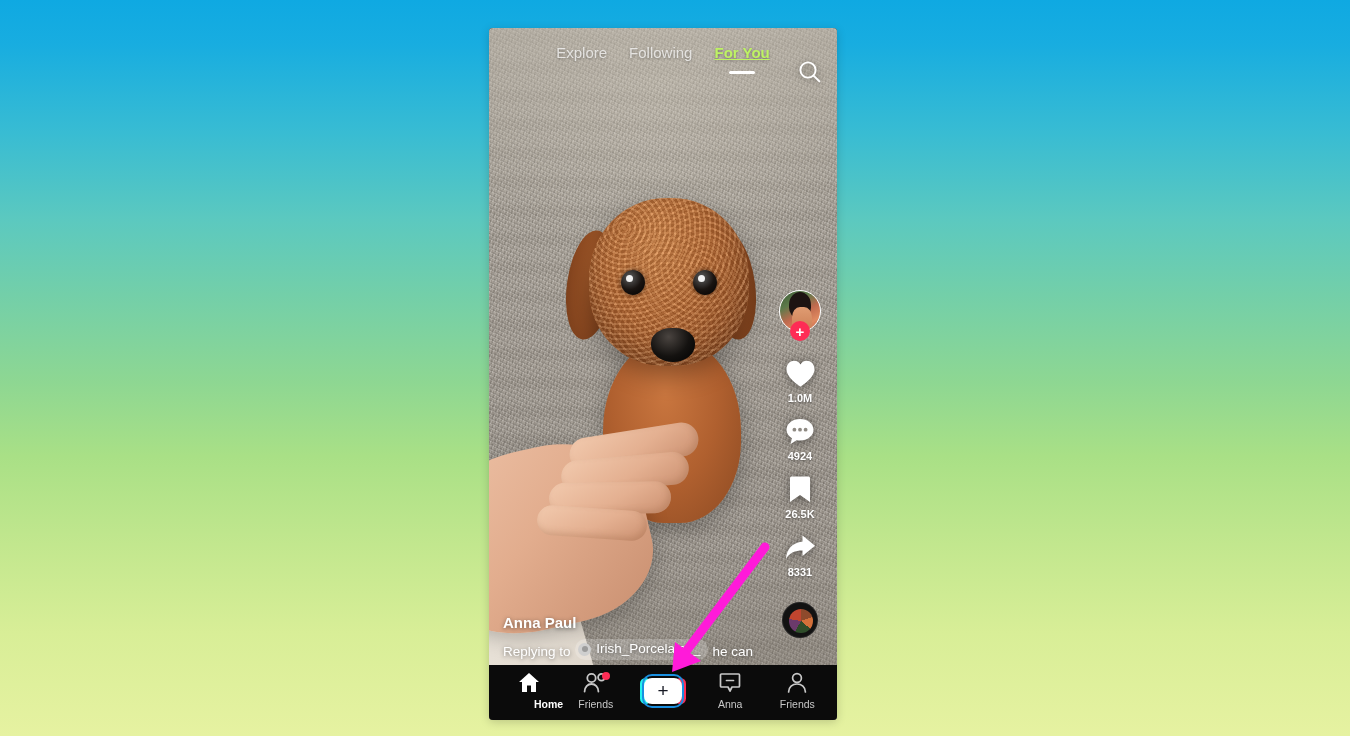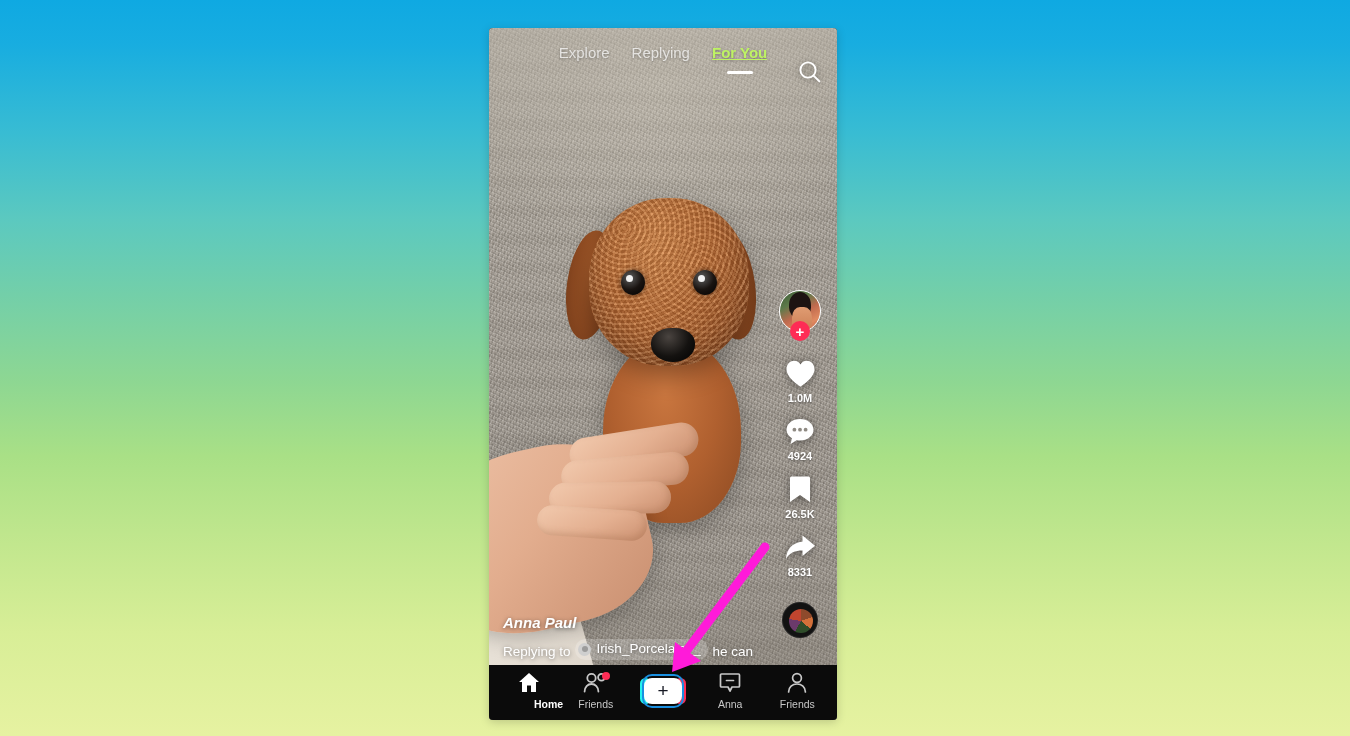--- a/index.html
+++ b/index.html
@@ -276,26 +276,24 @@
     position: absolute;
     left: 14px; bottom: 36px;
     width: 250px;
     z-index: 6;
   }
   #author-name {
     font-size: 15px; font-weight: bold; color: #fff;
     text-shadow: 0 1px 4px rgba(0,0,0,0.5);
     margin-bottom: 8px;
     cursor: pointer;
-    font-style: italic;
   }
   #caption-text {
     font-size: 13.5px; color: #fff; line-height: 1.55;
     text-shadow: 0 1px 4px rgba(0,0,0,0.5);
-    text-align: right;
   }
   .mention-chip {
     display: inline-flex; align-items: center;
     background: rgba(255,255,255,0.22);
     border-radius: 11px;
     padding: 0px 7px 0px 3px;
     margin: 0 1px;
     cursor: pointer;
     vertical-align: baseline;
   }
@@ -415,21 +413,21 @@
         <div class="palm"></div>
         <div class="finger f1"></div>
         <div class="finger f2"></div>
         <div class="finger f3"></div>
         <div class="finger f4"></div>
       </div>
     </div>
 
     <div id="top-nav">
       <div class="nav-tab">Explore</div>
-      <div class="nav-tab">Replying</div>
+      <div class="nav-tab">Following</div>
       <div class="nav-tab active">For You</div>
     </div>
 
     <div id="search-icon-btn">
       <svg width="26" height="26" viewBox="0 0 26 26" fill="none">
         <circle cx="11" cy="11" r="7.6" stroke="#ffffff" stroke-width="1.9"></circle>
         <line x1="16.6" y1="16.6" x2="22.4" y2="22.4" stroke="#ffffff" stroke-width="1.9" stroke-linecap="round"></line>
       </svg>
     </div>
 

